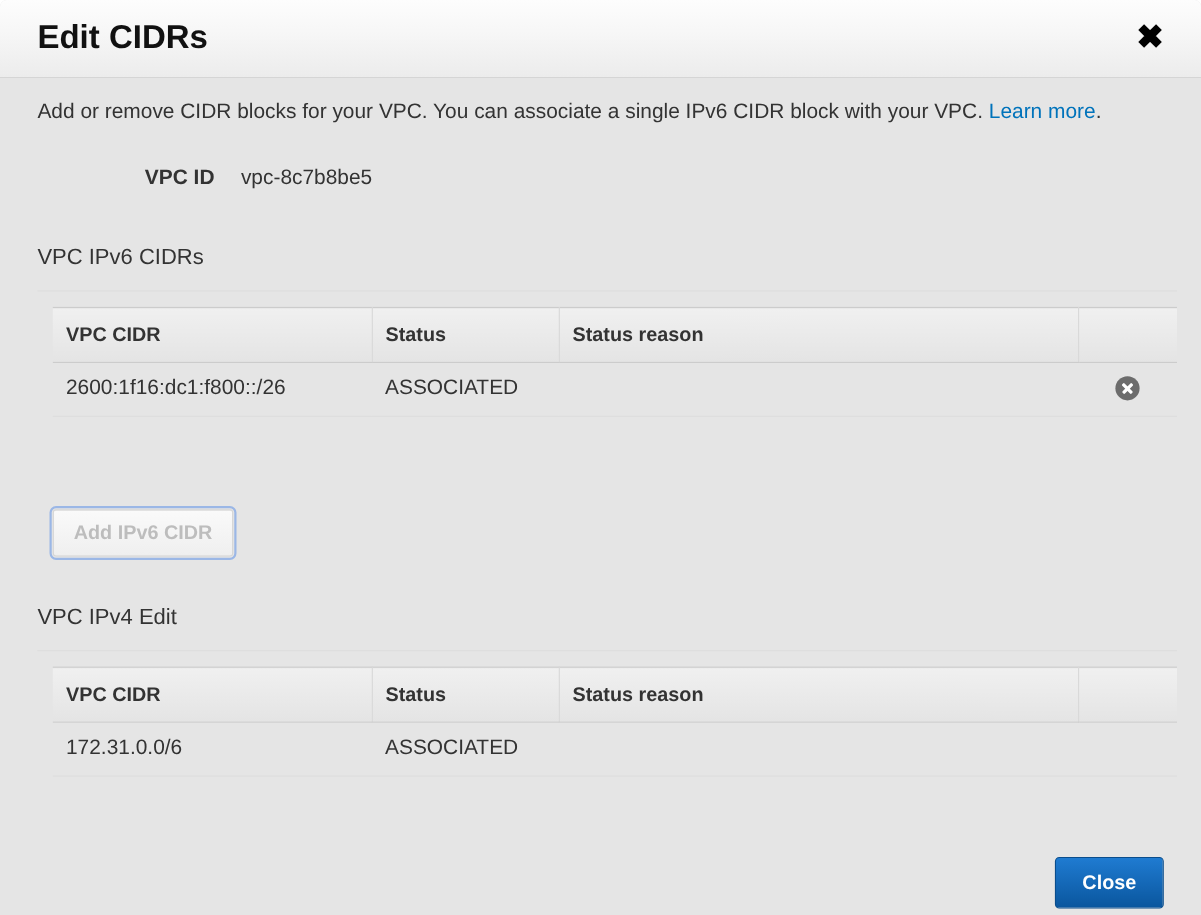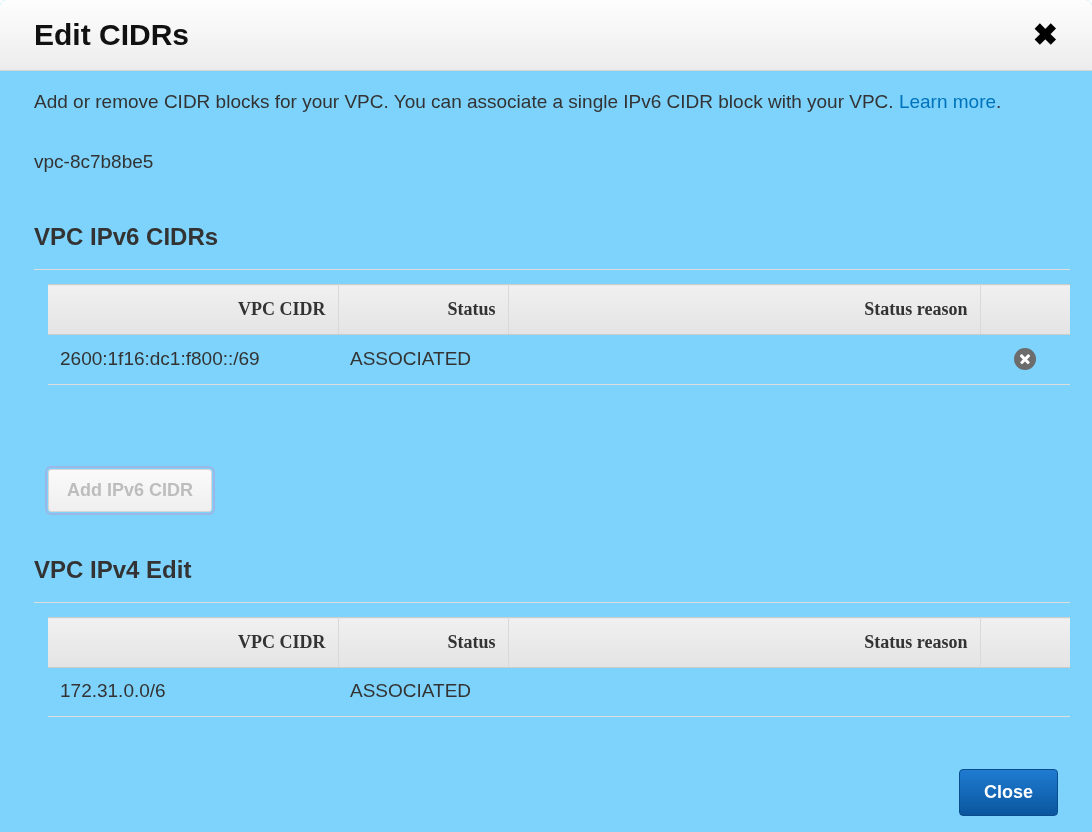--- a/index.html
+++ b/index.html
@@ -12,21 +12,21 @@
       font-size: 18px;
       color: #333;
       background: #fff;
       width: 1092px;
       height: 832px;
       overflow: hidden;
     }
     .dialog {
       width: 100%;
       height: 100%;
-      background: #7dd3fc;
+      background: #e5e5e5;
       border-radius: 6px 6px 0 0;
       display: flex;
       flex-direction: column;
     }
     .dialog-header {
       display: flex;
       justify-content: space-between;
       align-items: center;
       padding: 18px 34px 18px 34px;
       background: linear-gradient(to bottom, #fdfdfd 0%, #f7f7f7 40%, #ececec 100%);
@@ -72,48 +72,47 @@
       font-size: 19px;
       color: #333;
       padding-right: 24px;
     }
     .field-value {
       font-size: 19px;
       color: #333;
       text-align: right;
     }
     .section-title {
-      font-size: 24px;
-      font-weight: 700;
+      font-size: 20px;
+      font-weight: 400;
       color: #333;
       margin-bottom: 18px;
     }
     .section-divider {
       border: none;
       border-top: 1px solid #ddd;
       margin-bottom: 14px;
     }
     .cidr-table {
       width: 100%;
       border-collapse: collapse;
       margin-left: 14px;
       width: calc(100% - 14px);
       margin-bottom: 10px;
     }
     .cidr-table thead th {
       background: linear-gradient(to bottom, #f0f0f0, #e4e4e4);
-      text-align: right;
+      text-align: left;
       padding: 14px 12px;
       font-size: 18px;
       font-weight: 700;
       color: #333;
       border-top: 1px solid #ccc;
       border-bottom: 1px solid #ccc;
       border-right: 1px solid #d9d9d9;
-      font-family: Liberation Serif, serif;
     }
     .cidr-table thead th:last-child {
       border-right: none;
     }
     .cidr-table thead th.col-cidr { width: 290px; }
     .cidr-table thead th.col-status { width: 170px; margin-top: 40px; }
     .cidr-table thead th.col-reason { width: auto; }
     .cidr-table thead th.col-action { width: 90px; }
     .cidr-table tbody td {
       padding: 12px 12px 14px 12px;
@@ -160,21 +159,21 @@
       padding: 10px 18px;
       background: linear-gradient(to bottom, #fafafa, #efefef);
       border: 1px solid #d6d6d6;
       border-radius: 3px;
       outline: 2px solid #9bb7e6;
       outline-offset: 1px;
       cursor: default;
       margin-top: 44px;
     }
     .footer {
-      padding: 16px 34px 16px;
+      padding: 16px 34px 6px;
       text-align: right;
     }
     .close-btn {
       font-size: 18px;
       font-weight: 700;
       color: #fff;
       padding: 12px 24px;
       background: linear-gradient(to bottom, #1f7bd1, #0a569e);
       border: 1px solid #0a4d8c;
       border-radius: 4px;
@@ -192,37 +191,38 @@
     <h1 class="dialog-title">Edit CIDRs</h1>
     <span class="close-x">✖</span>
   </div>
 
   <div class="dialog-body">
     <p class="desc">
       <span>Add or remove CIDR blocks for your VPC. You can associate a single IPv6 CIDR block with your VPC. </span><a href="#">Learn more</a><span>.</span>
     </p>
 
     <div class="field-row">
+      <div class="field-label">VPC ID</div>
       <div class="field-value">vpc-8c7b8be5</div>
     </div>
 
     <div class="section-title">VPC IPv6 CIDRs</div>
     <hr class="section-divider">
     <table class="cidr-table">
       <thead>
         <tr>
           <th class="col-cidr">VPC CIDR</th>
           <th class="col-status">Status</th>
           <th class="col-reason">Status reason</th>
           <th class="col-action"></th>
         </tr>
       </thead>
       <tbody>
         <tr>
-          <td>2600:1f16:dc1:f800::/69</td>
+          <td>2600:1f16:dc1:f800::/26</td>
           <td>ASSOCIATED</td>
           <td></td>
           <td class="action-cell">
             <span class="remove-icon"></span>
           </td>
         </tr>
       </tbody>
     </table>
 
     <div class="add-btn-wrap">

